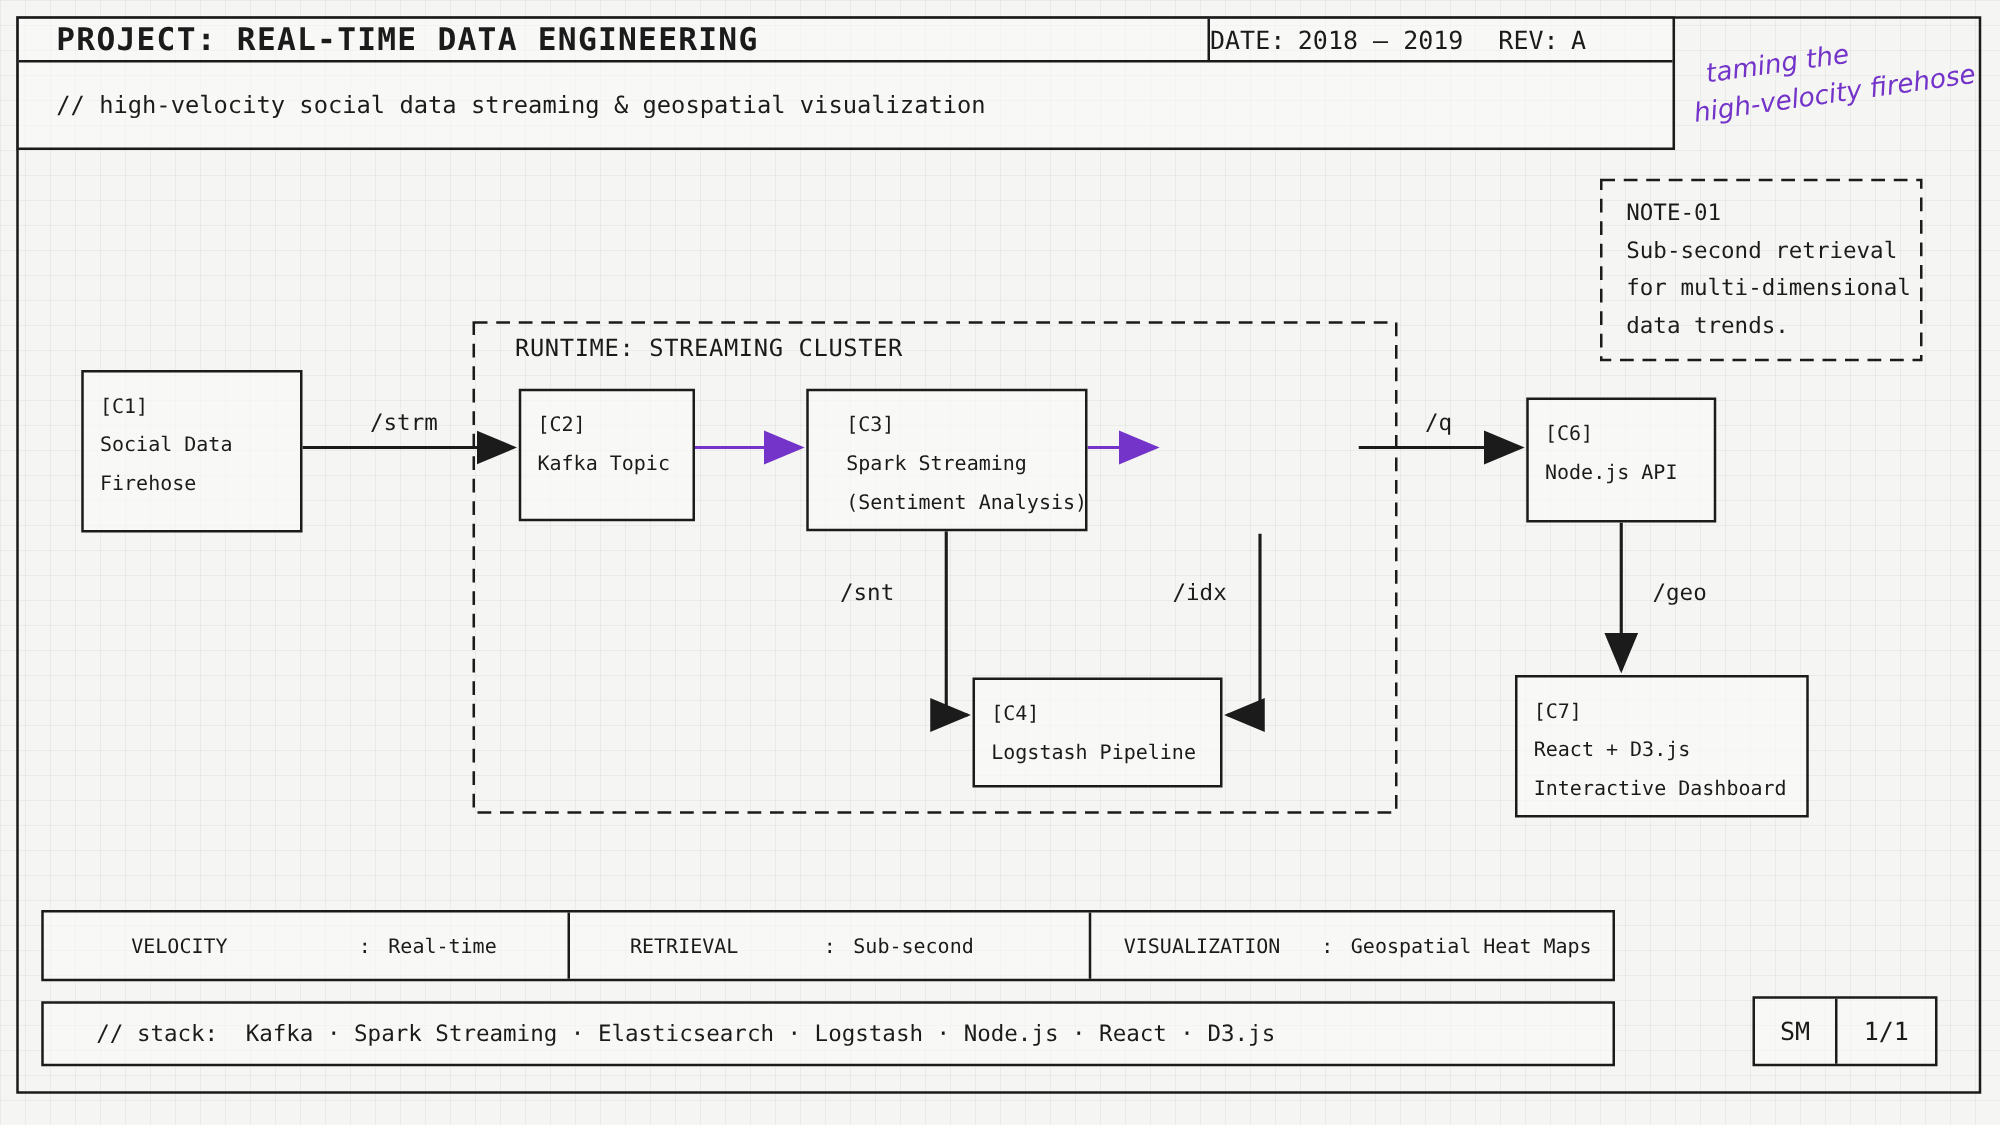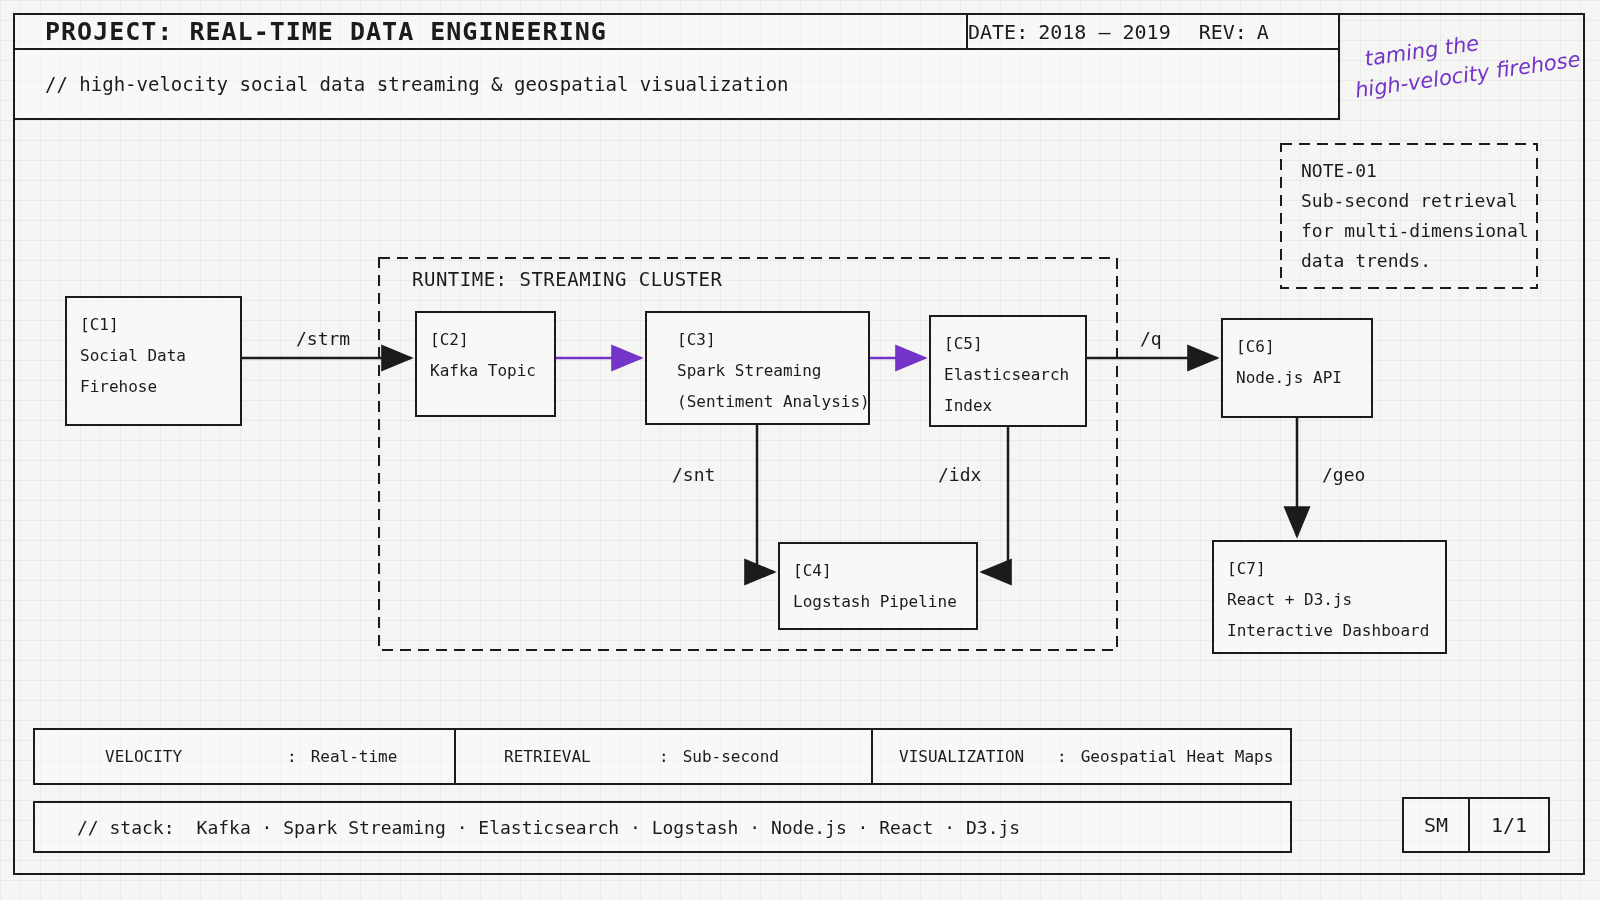--- a/index.html
+++ b/index.html
@@ -172,25 +172,20 @@
   </div>
   <div class="comp" id="c3">
     <div>[C3]</div>
     <div>Spark Streaming</div>
     <div>(Sentiment Analysis)</div>
   </div>
   <div class="comp" id="c4">
     <div>[C4]</div>
     <div>Logstash Pipeline</div>
   </div>
-  <div class="comp" id="c5">
-    <div>[C5]</div>
-    <div>Elasticsearch</div>
-    <div>Index</div>
-  </div>
   <div class="comp" id="c6">
     <div>[C6]</div>
     <div>Node.js API</div>
   </div>
   <div class="comp" id="c7">
     <div>[C7]</div>
     <div>React + D3.js</div>
     <div>Interactive Dashboard</div>
   </div>
 

